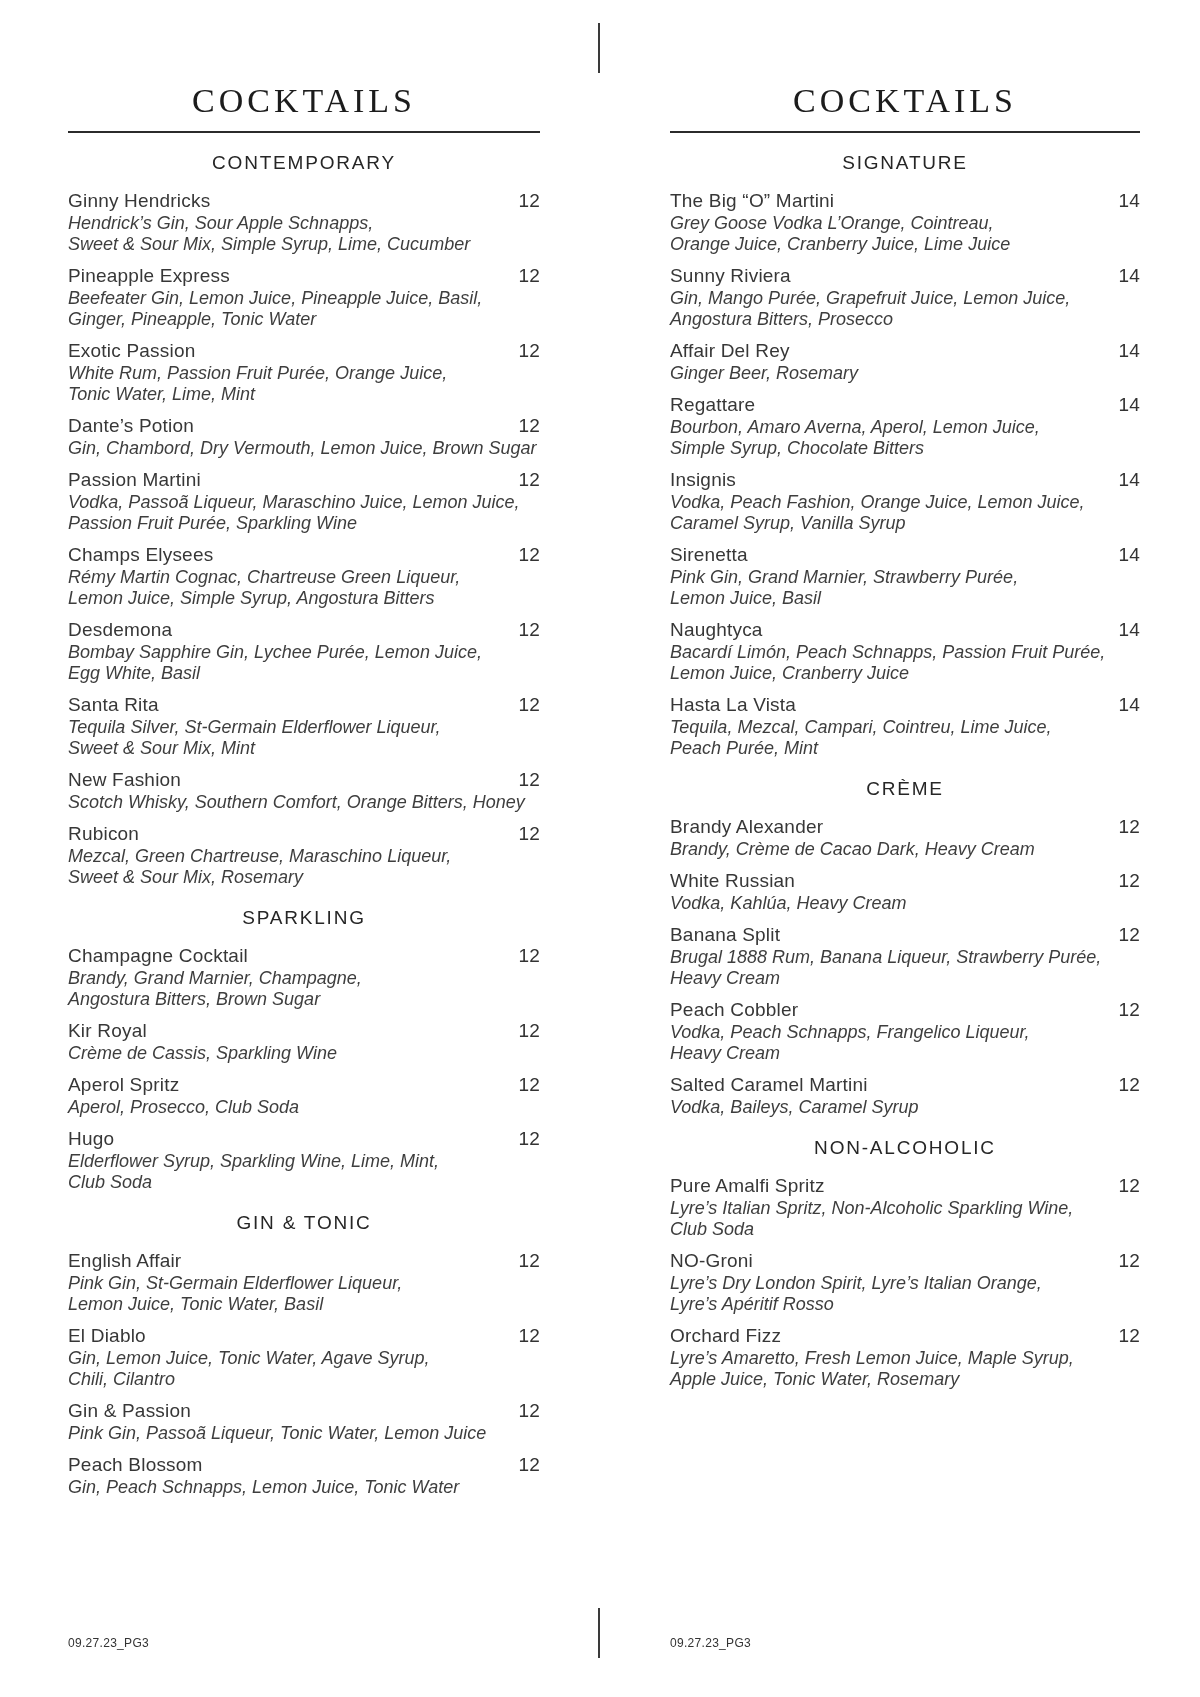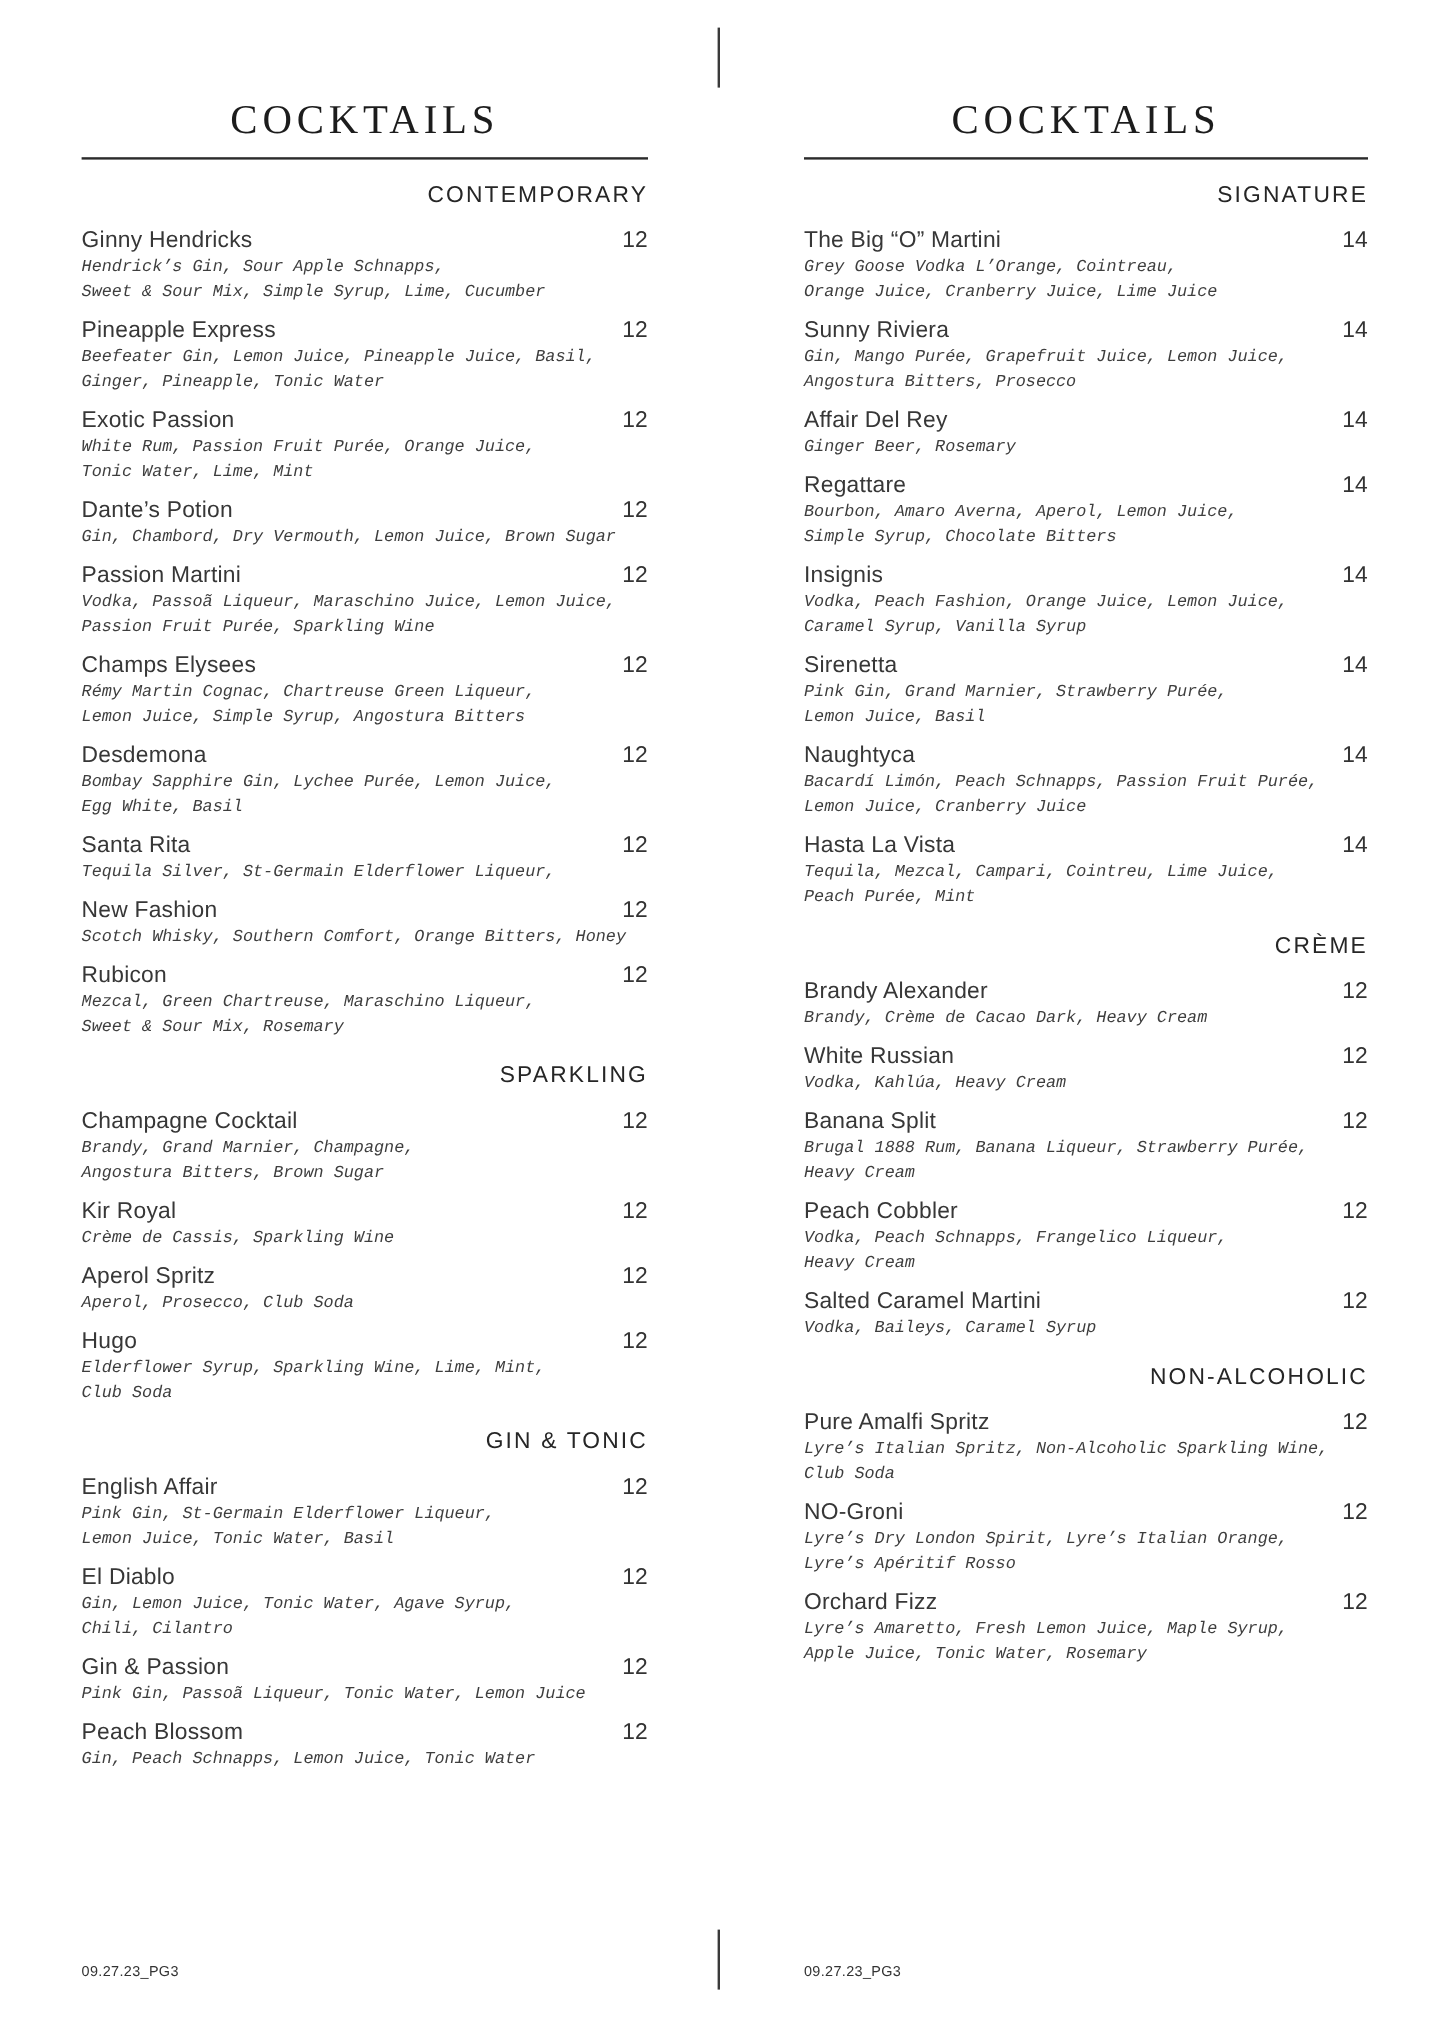--- a/index.html
+++ b/index.html
@@ -25,40 +25,40 @@
     line-height: 30px;
   }
   .rule {
     border: none;
     border-top: 2px solid #2b2b2b;
     margin: 15px 0 0 0;
   }
   .section-heading {
     font-size: 19px;
     letter-spacing: 1.8px;
-    text-align: right;
+    text-align: center;
     color: #262626;
     line-height: 24px;
     margin: 18px 0 13px 0;
   }
   .item { margin-bottom: 8px; }
   .item-row {
     display: flex;
     justify-content: space-between;
     align-items: flex-end;
     font-size: 19px;
     line-height: 25px;
     color: #373737;
     letter-spacing: 0.2px;
   }
   .item-price { color: #333333; }
   .item-desc-line {
-    font-family: Liberation Mono, monospace;
+    font-family: Liberation Sans, sans-serif;
     font-style: italic;
-    font-size: 14px;
+    font-size: 18px;
     line-height: 21px;
     color: #3e3e3e;
   }
   .divider {
     position: absolute;
     left: 598px;
     width: 2px;
     background: #3a3a3a;
   }
   .divider-top    { top: 23px;   height: 50px; }
@@ -138,20 +138,21 @@
         </div>
         <div class="item-desc-line">Bombay Sapphire Gin, Lychee Purée, Lemon Juice,</div>
         <div class="item-desc-line">Egg White, Basil</div>
       </div>
       <div class="item">
         <div class="item-row">
           <span class="item-name">Santa Rita</span>
           <span class="item-price">12</span>
         </div>
         <div class="item-desc-line">Tequila Silver, St-Germain Elderflower Liqueur,</div>
+        <div class="item-desc-line">Sweet &amp; Sour Mix, Mint</div>
       </div>
       <div class="item">
         <div class="item-row">
           <span class="item-name">New Fashion</span>
           <span class="item-price">12</span>
         </div>
         <div class="item-desc-line">Scotch Whisky, Southern Comfort, Orange Bitters, Honey</div>
       </div>
       <div class="item">
         <div class="item-row">

